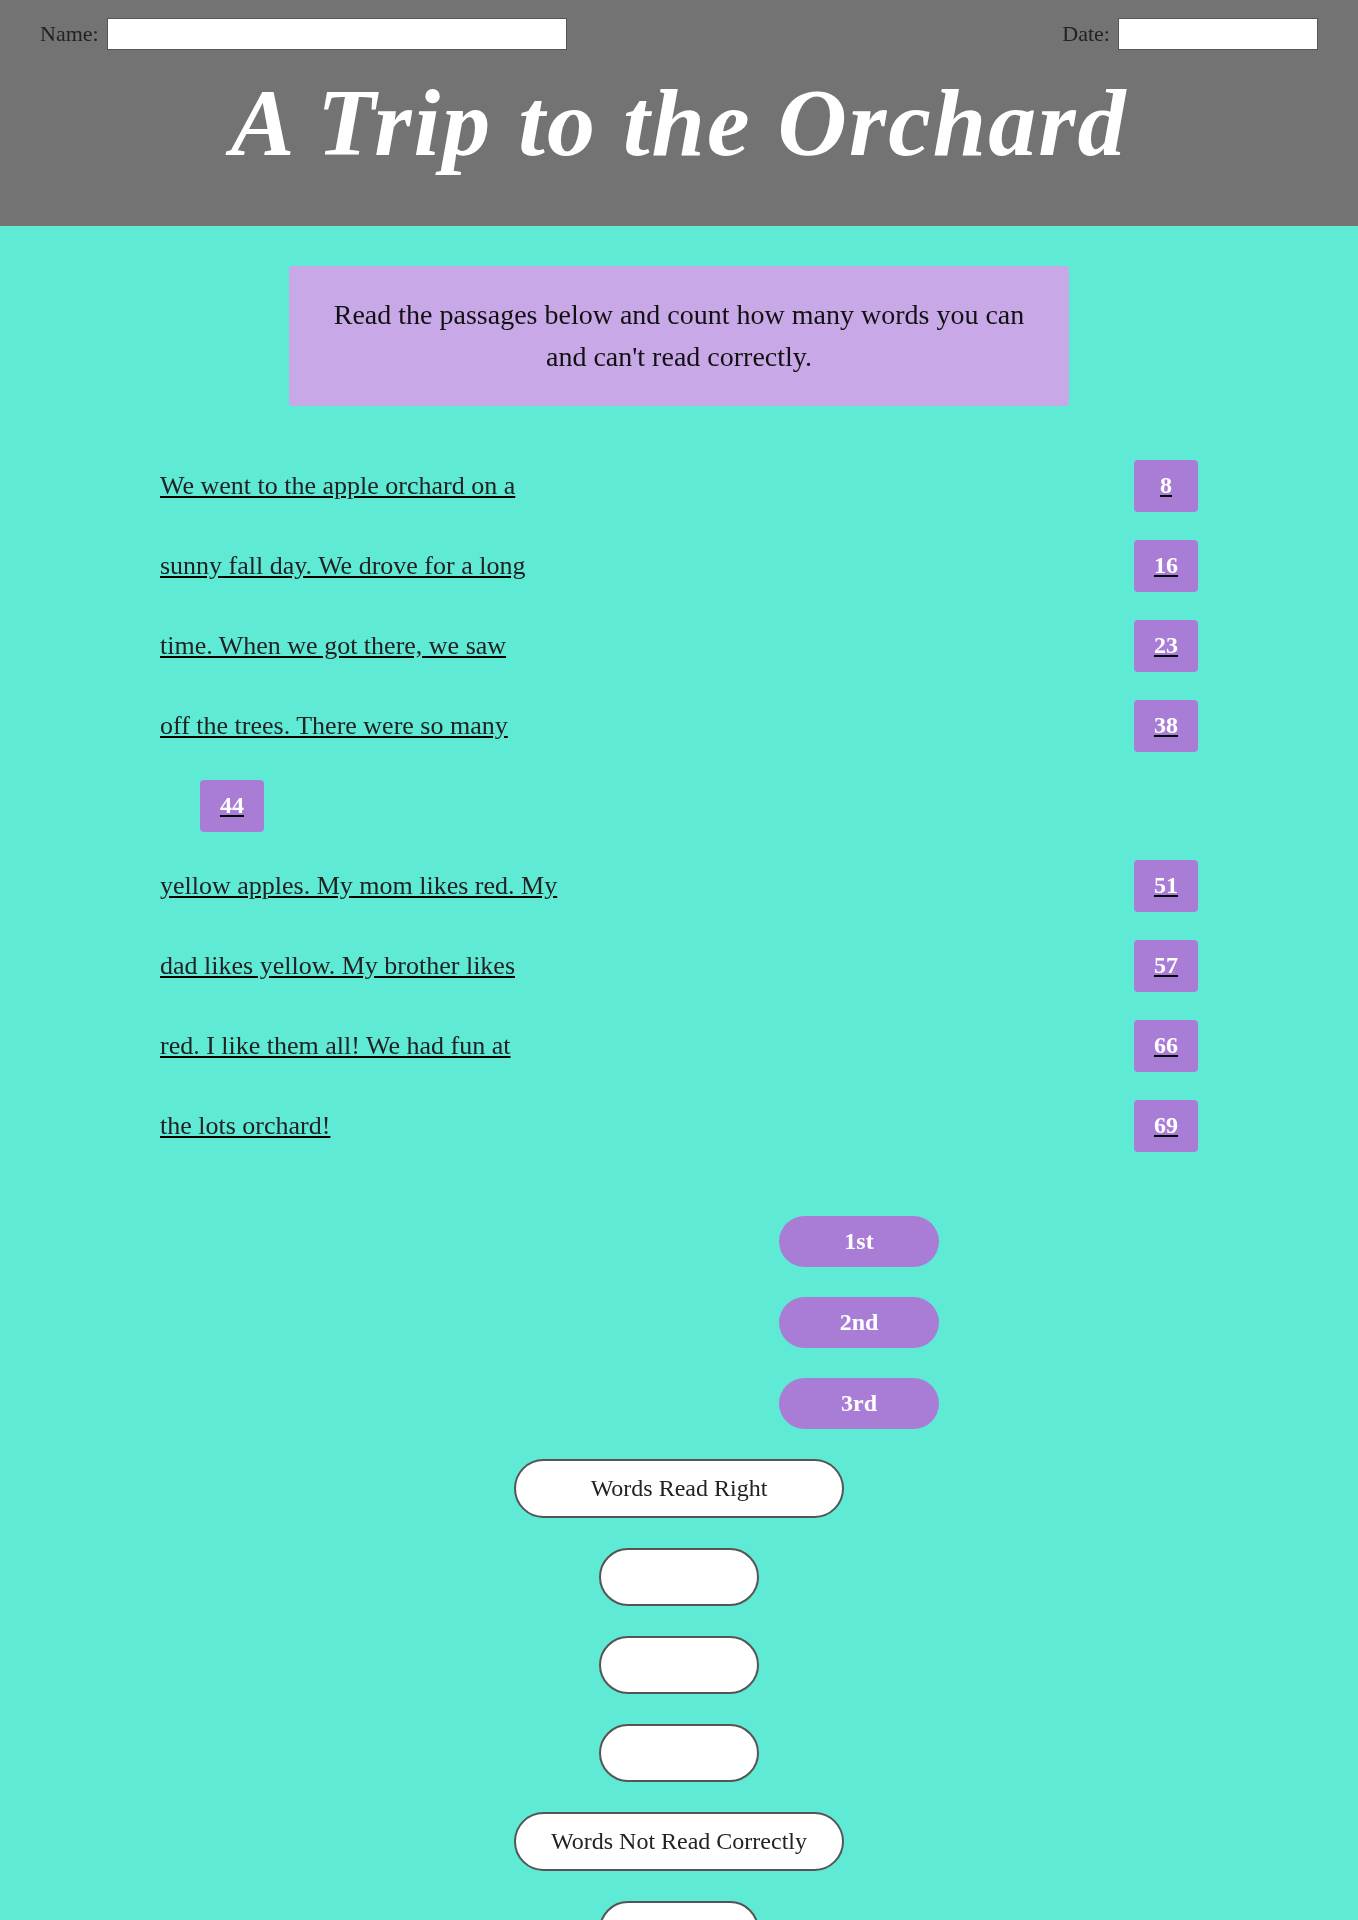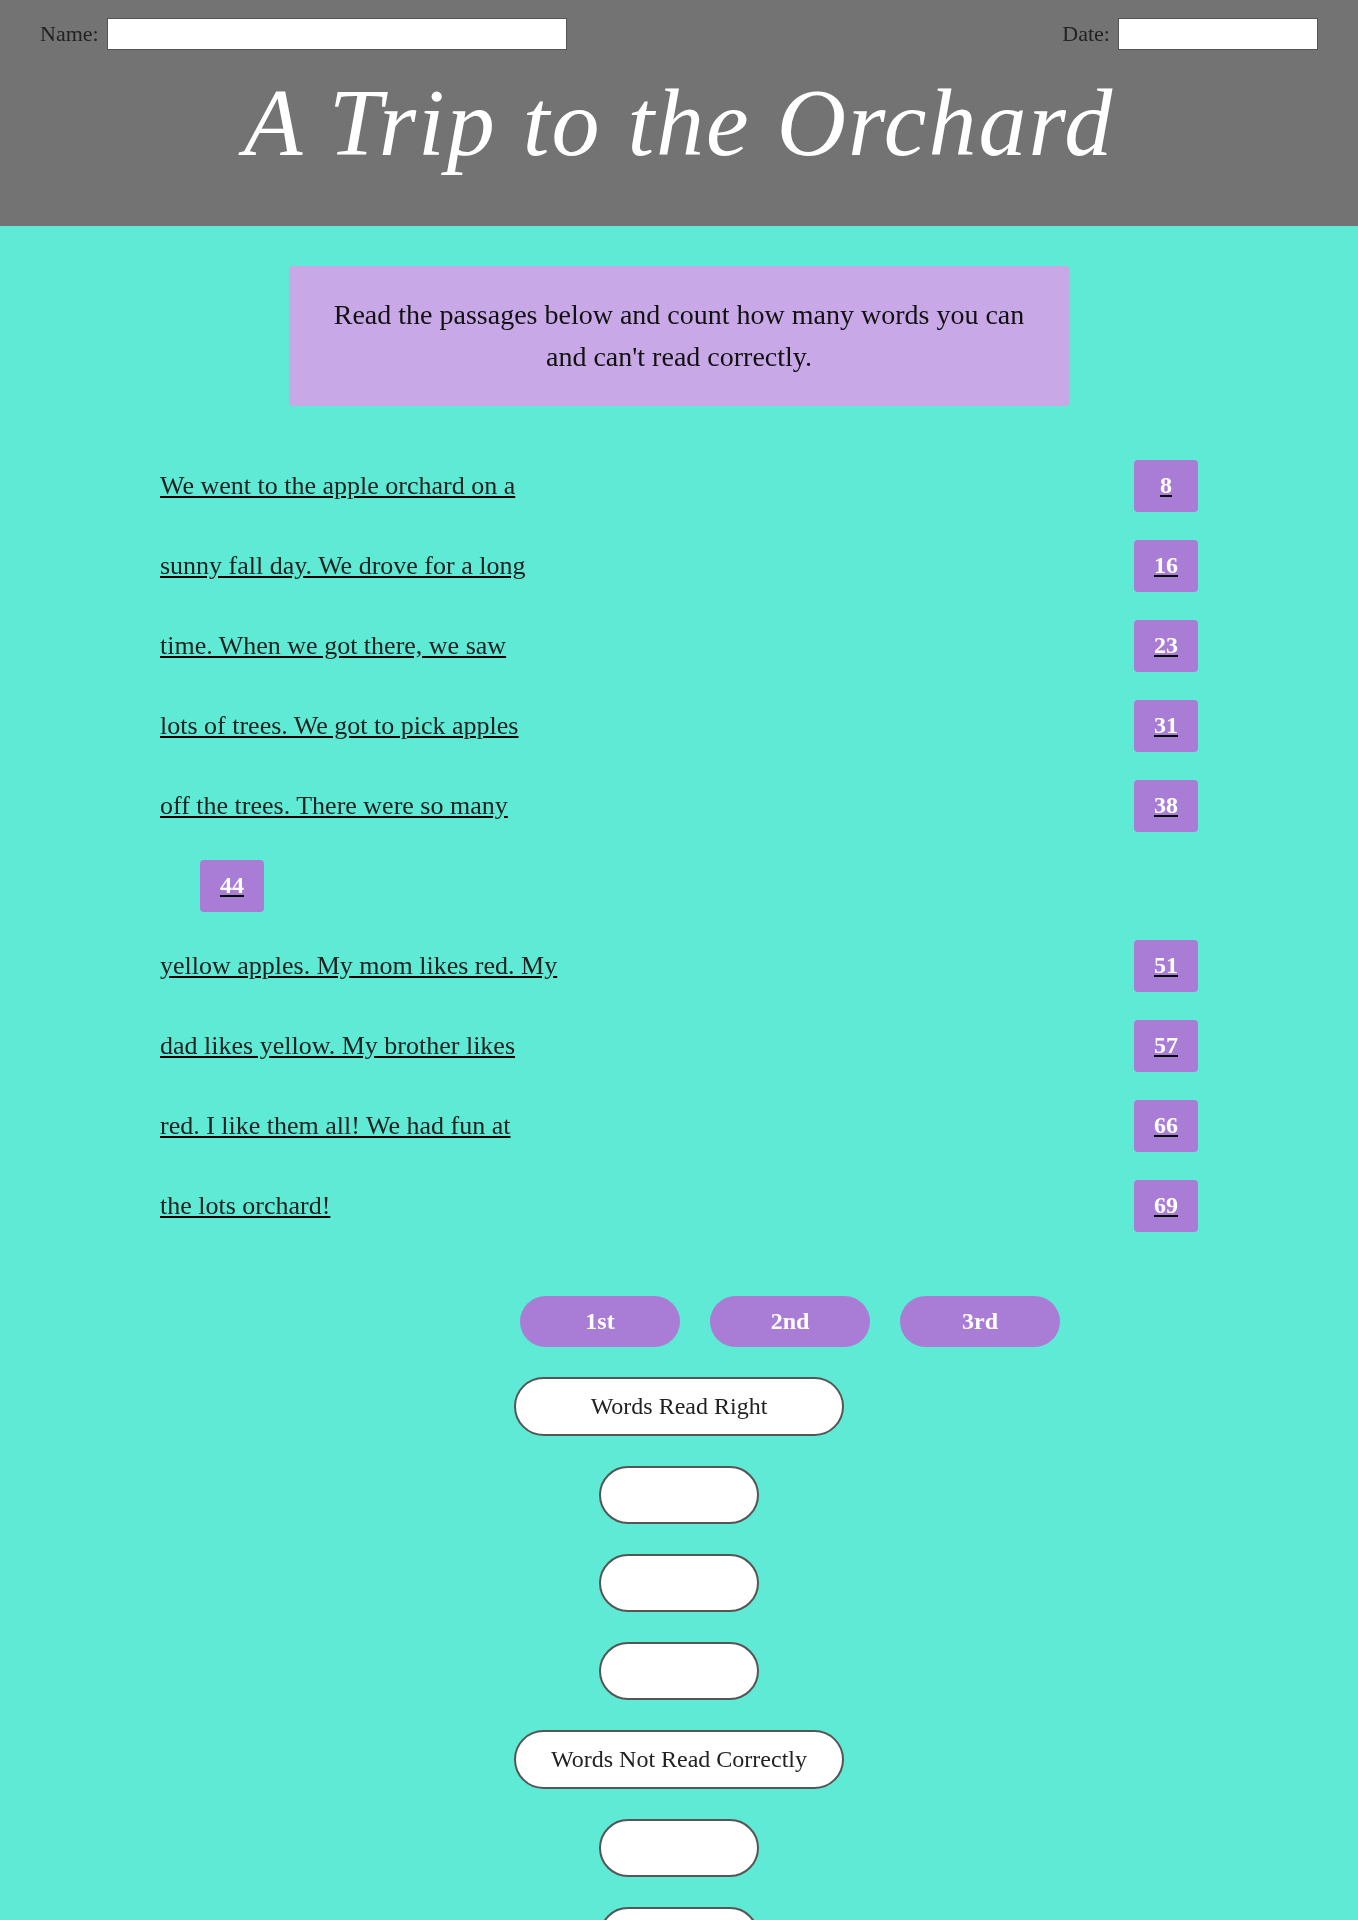--- a/index.html
+++ b/index.html
@@ -47,21 +47,21 @@
       width: 460px;
     }
 
     .date-input-line {
       width: 200px;
     }
 
     .main-title {
       color: #fff;
       font-size: 96px;
-      font-weight: 400;
+      font-weight: 700;
       font-style: italic;
       text-align: center;
       line-height: 1.1;
       padding: 10px 0 20px 0;
       letter-spacing: 2px;
     }
 
     .content-area {
       background: #5eead4;
       padding: 40px 100px;
@@ -131,20 +131,21 @@
       text-align: center;
       min-width: 160px;
     }
 
     .attempt-labels-row {
       display: flex;
       align-items: center;
       padding-left: 360px;
       gap: 30px;
       margin-bottom: 30px;
+      flex-direction: column;
     }
 
     .scoring-row {
       display: flex;
       align-items: center;
       gap: 30px;
       margin-bottom: 30px;
       flex-direction: column;
     }
 
@@ -205,24 +206,20 @@
       </div>
       <div class="passage-row">
         <span class="passage-text">sunny fall day. We drove for a long</span>
         <div class="word-count-badge">16</div>
       </div>
       <div class="passage-row">
         <span class="passage-text">time. When we got there, we saw</span>
         <div class="word-count-badge">23</div>
       </div>
       <div class="passage-row">
-        <span class="passage-text">lots of trees. We got to pick apples</span>
-        <div class="word-count-badge">31</div>
-      </div>
-      <div class="passage-row">
         <span class="passage-text">off the trees. There were so many</span>
         <div class="word-count-badge">38</div>
       </div>
       <div class="passage-row">
         <div class="word-count-badge">44</div>
       </div>
       <div class="passage-row">
         <span class="passage-text">yellow apples. My mom likes red. My</span>
         <div class="word-count-badge">51</div>
       </div>

